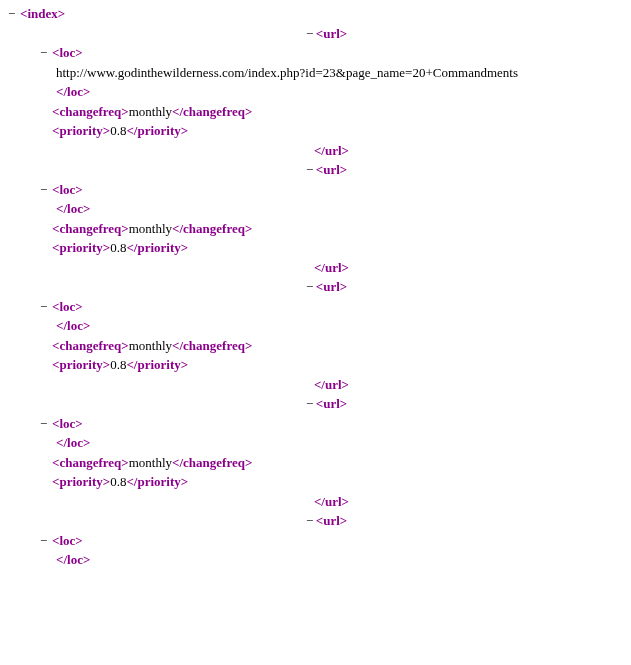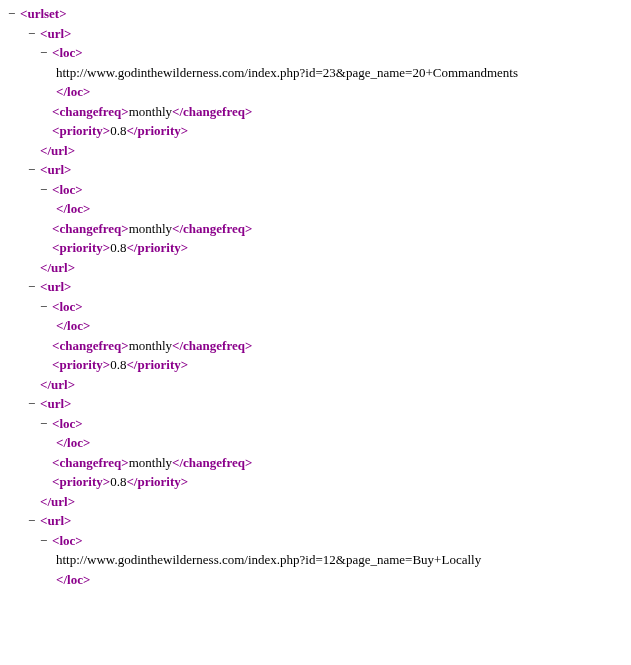--- a/index.html
+++ b/index.html
@@ -5,21 +5,21 @@
   body {
     margin: 0;
     padding: 4px 8px;
     font-family: "Times New Roman", Times, serif;
     font-size: 13px;
     line-height: 1.5;
     color: #000;
     background: #fff;
   }
   .indent-0 { margin-left: 0px; }
-  .indent-1 { margin-left: 20px; }
+  .indent-1 { margin-left: 20px; text-align: center; }
   .indent-2 { margin-left: 32px; }
   .indent-3 { margin-left: 48px; }
   .row {
     white-space: nowrap;
   }
   .toggle {
     display: inline-block;
     width: 12px;
     color: #000;
     cursor: pointer;
@@ -31,21 +31,21 @@
   }
   .txt {
     color: #000;
     text-align: right;
   }
 </style>
 </head>
 <body>
 
 <div id="tree">
-    <div class="row indent-0"><span class="toggle">−</span><span class="tag-strong">&lt;</span><span class="tag-strong">urlset</span><span class="tag-strong">&gt;</span></div>
+    <div class="row indent-0"><span class="toggle">−</span><span class="tag-strong">&lt;</span><span class="tag-strong">index</span><span class="tag-strong">&gt;</span></div>
     <div class="row indent-1"><span class="toggle">−</span><span class="tag-strong">&lt;</span><span class="tag-strong">url</span><span class="tag-strong">&gt;</span></div>
     <div class="row indent-2"><span class="toggle">−</span><span class="tag-strong">&lt;</span><span class="tag-strong">loc</span><span class="tag-strong">&gt;</span></div>
     <div class="row indent-3"><span class="txt">http://www.godinthewilderness.com/index.php?id=23&amp;page_name=20+Commandments</span></div>
     <div class="row indent-3"><span class="tag-strong">&lt;/</span><span class="tag-strong">loc</span><span class="tag-strong">&gt;</span></div>
     <div class="row indent-2"><span class="toggle"></span><span class="tag-strong">&lt;</span><span class="tag-strong">changefreq</span><span class="tag-strong">&gt;</span><span class="txt">monthly</span><span class="tag-strong">&lt;/</span><span class="tag-strong">changefreq</span><span class="tag-strong">&gt;</span></div>
     <div class="row indent-2"><span class="toggle"></span><span class="tag-strong">&lt;</span><span class="tag-strong">priority</span><span class="tag-strong">&gt;</span><span class="txt">0.8</span><span class="tag-strong">&lt;/</span><span class="tag-strong">priority</span><span class="tag-strong">&gt;</span></div>
     <div class="row indent-1"><span class="toggle"></span><span class="tag-strong">&lt;/</span><span class="tag-strong">url</span><span class="tag-strong">&gt;</span></div>
     <div class="row indent-1"><span class="toggle">−</span><span class="tag-strong">&lt;</span><span class="tag-strong">url</span><span class="tag-strong">&gt;</span></div>
     <div class="row indent-2"><span class="toggle">−</span><span class="tag-strong">&lt;</span><span class="tag-strong">loc</span><span class="tag-strong">&gt;</span></div>
     <div class="row indent-3"><span class="tag-strong">&lt;/</span><span class="tag-strong">loc</span><span class="tag-strong">&gt;</span></div>
@@ -59,15 +59,14 @@
     <div class="row indent-2"><span class="toggle"></span><span class="tag-strong">&lt;</span><span class="tag-strong">priority</span><span class="tag-strong">&gt;</span><span class="txt">0.8</span><span class="tag-strong">&lt;/</span><span class="tag-strong">priority</span><span class="tag-strong">&gt;</span></div>
     <div class="row indent-1"><span class="toggle"></span><span class="tag-strong">&lt;/</span><span class="tag-strong">url</span><span class="tag-strong">&gt;</span></div>
     <div class="row indent-1"><span class="toggle">−</span><span class="tag-strong">&lt;</span><span class="tag-strong">url</span><span class="tag-strong">&gt;</span></div>
     <div class="row indent-2"><span class="toggle">−</span><span class="tag-strong">&lt;</span><span class="tag-strong">loc</span><span class="tag-strong">&gt;</span></div>
     <div class="row indent-3"><span class="tag-strong">&lt;/</span><span class="tag-strong">loc</span><span class="tag-strong">&gt;</span></div>
     <div class="row indent-2"><span class="toggle"></span><span class="tag-strong">&lt;</span><span class="tag-strong">changefreq</span><span class="tag-strong">&gt;</span><span class="txt">monthly</span><span class="tag-strong">&lt;/</span><span class="tag-strong">changefreq</span><span class="tag-strong">&gt;</span></div>
     <div class="row indent-2"><span class="toggle"></span><span class="tag-strong">&lt;</span><span class="tag-strong">priority</span><span class="tag-strong">&gt;</span><span class="txt">0.8</span><span class="tag-strong">&lt;/</span><span class="tag-strong">priority</span><span class="tag-strong">&gt;</span></div>
     <div class="row indent-1"><span class="toggle"></span><span class="tag-strong">&lt;/</span><span class="tag-strong">url</span><span class="tag-strong">&gt;</span></div>
     <div class="row indent-1"><span class="toggle">−</span><span class="tag-strong">&lt;</span><span class="tag-strong">url</span><span class="tag-strong">&gt;</span></div>
     <div class="row indent-2"><span class="toggle">−</span><span class="tag-strong">&lt;</span><span class="tag-strong">loc</span><span class="tag-strong">&gt;</span></div>
-    <div class="row indent-3"><span class="txt">http://www.godinthewilderness.com/index.php?id=12&amp;page_name=Buy+Locally</span></div>
     <div class="row indent-3"><span class="tag-strong">&lt;/</span><span class="tag-strong">loc</span><span class="tag-strong">&gt;</span></div>
   </div>
 
 </body></html>

